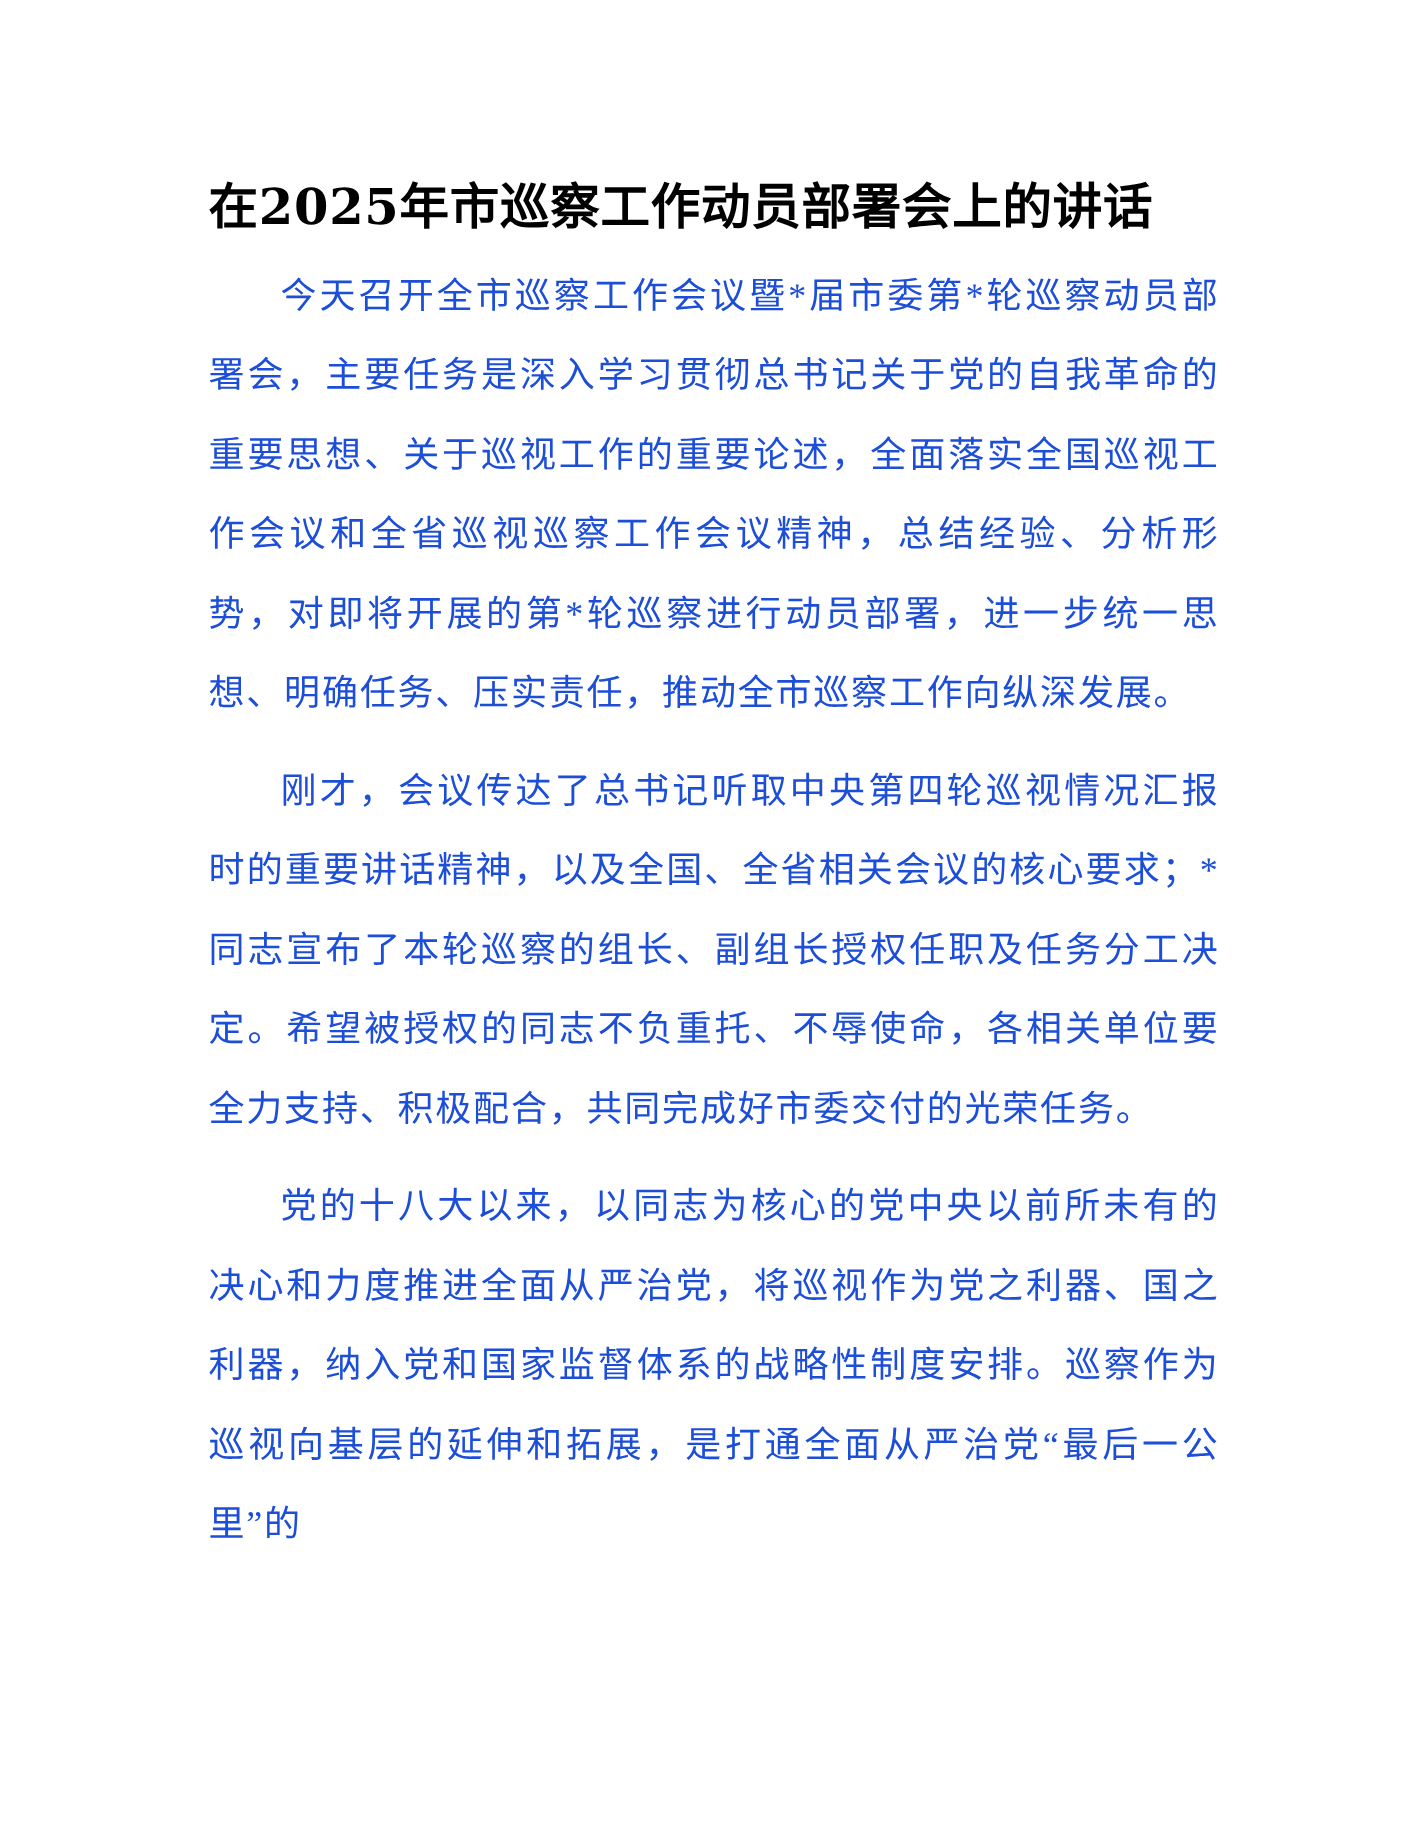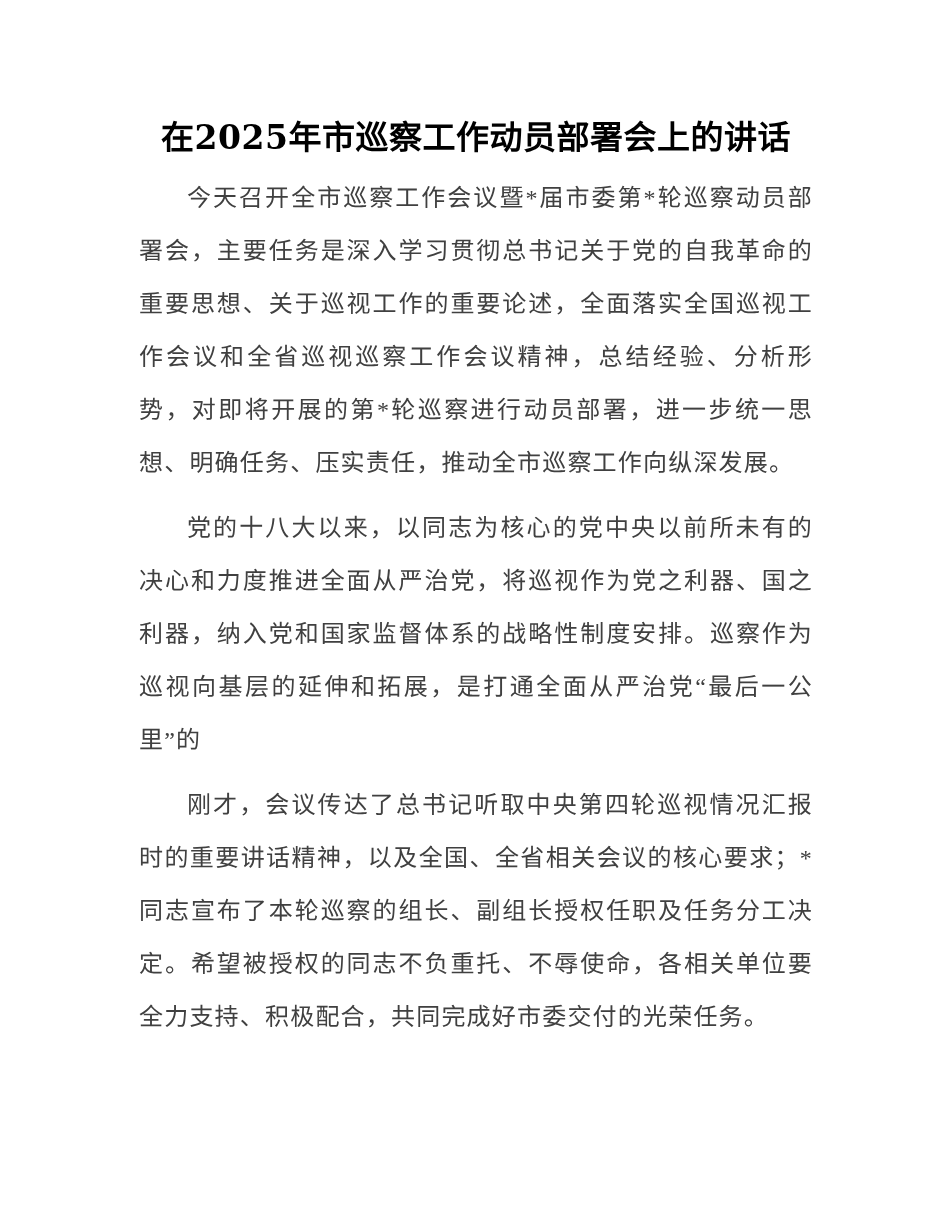--- a/index.html
+++ b/index.html
@@ -24,21 +24,21 @@
     top: 0;
     width: 674px;
   }
 
   .doc-title {
     font-family: "DejaVu Serif", "Liberation Serif", serif;
     font-weight: 700;
     font-size: 33px;
     line-height: 44px;
     color: #000000;
-    text-align: center;
+    text-align: left;
     letter-spacing: 0.5px;
     margin: 0;
     padding-top: 116px;
     white-space: nowrap;
   }
 
   .salutation {
     font-family: "Liberation Serif", "DejaVu Serif", serif;
     font-weight: 400;
     font-size: 24px;
@@ -48,21 +48,21 @@
     padding-top: 94px;
     padding-left: 48px;
     letter-spacing: 1.2px;
   }
 
   .para {
     font-family: "Liberation Serif", "DejaVu Serif", serif;
     font-weight: 400;
     font-size: 24px;
     line-height: 53px;
-    color: #404040;
+    color: #1d4ed8;
     margin: 0;
     text-align: justify;
     text-justify: inter-character;
     text-indent: 48px;
     letter-spacing: 1.2px;
     word-break: break-all;
   }
 
   .para + .para {
     margin-top: 12px;
@@ -76,18 +76,18 @@
 <body>
 
 <div class="page">
   <div class="doc-body">
 
     <h1 class="doc-title">在2025年市巡察工作动员部署会上的讲话</h1>
 
 
     <p class="para para-gap-first">今天召开全市巡察工作会议暨*届市委第*轮巡察动员部署会，主要任务是深入学习贯彻总书记关于党的自我革命的重要思想、关于巡视工作的重要论述，全面落实全国巡视工作会议和全省巡视巡察工作会议精神，总结经验、分析形势，对即将开展的第*轮巡察进行动员部署，进一步统一思想、明确任务、压实责任，推动全市巡察工作向纵深发展。</p>
 
+    <p class="para">刚才，会议传达了总书记听取中央第四轮巡视情况汇报时的重要讲话精神，以及全国、全省相关会议的核心要求；*同志宣布了本轮巡察的组长、副组长授权任职及任务分工决定。希望被授权的同志不负重托、不辱使命，各相关单位要全力支持、积极配合，共同完成好市委交付的光荣任务。</p>
+
     <p class="para">党的十八大以来，以同志为核心的党中央以前所未有的决心和力度推进全面从严治党，将巡视作为党之利器、国之利器，纳入党和国家监督体系的战略性制度安排。巡察作为巡视向基层的延伸和拓展，是打通全面从严治党“最后一公里”的</p>
-
-    <p class="para">刚才，会议传达了总书记听取中央第四轮巡视情况汇报时的重要讲话精神，以及全国、全省相关会议的核心要求；*同志宣布了本轮巡察的组长、副组长授权任职及任务分工决定。希望被授权的同志不负重托、不辱使命，各相关单位要全力支持、积极配合，共同完成好市委交付的光荣任务。</p>
 
   </div>
 </div>
 
 </body></html>

